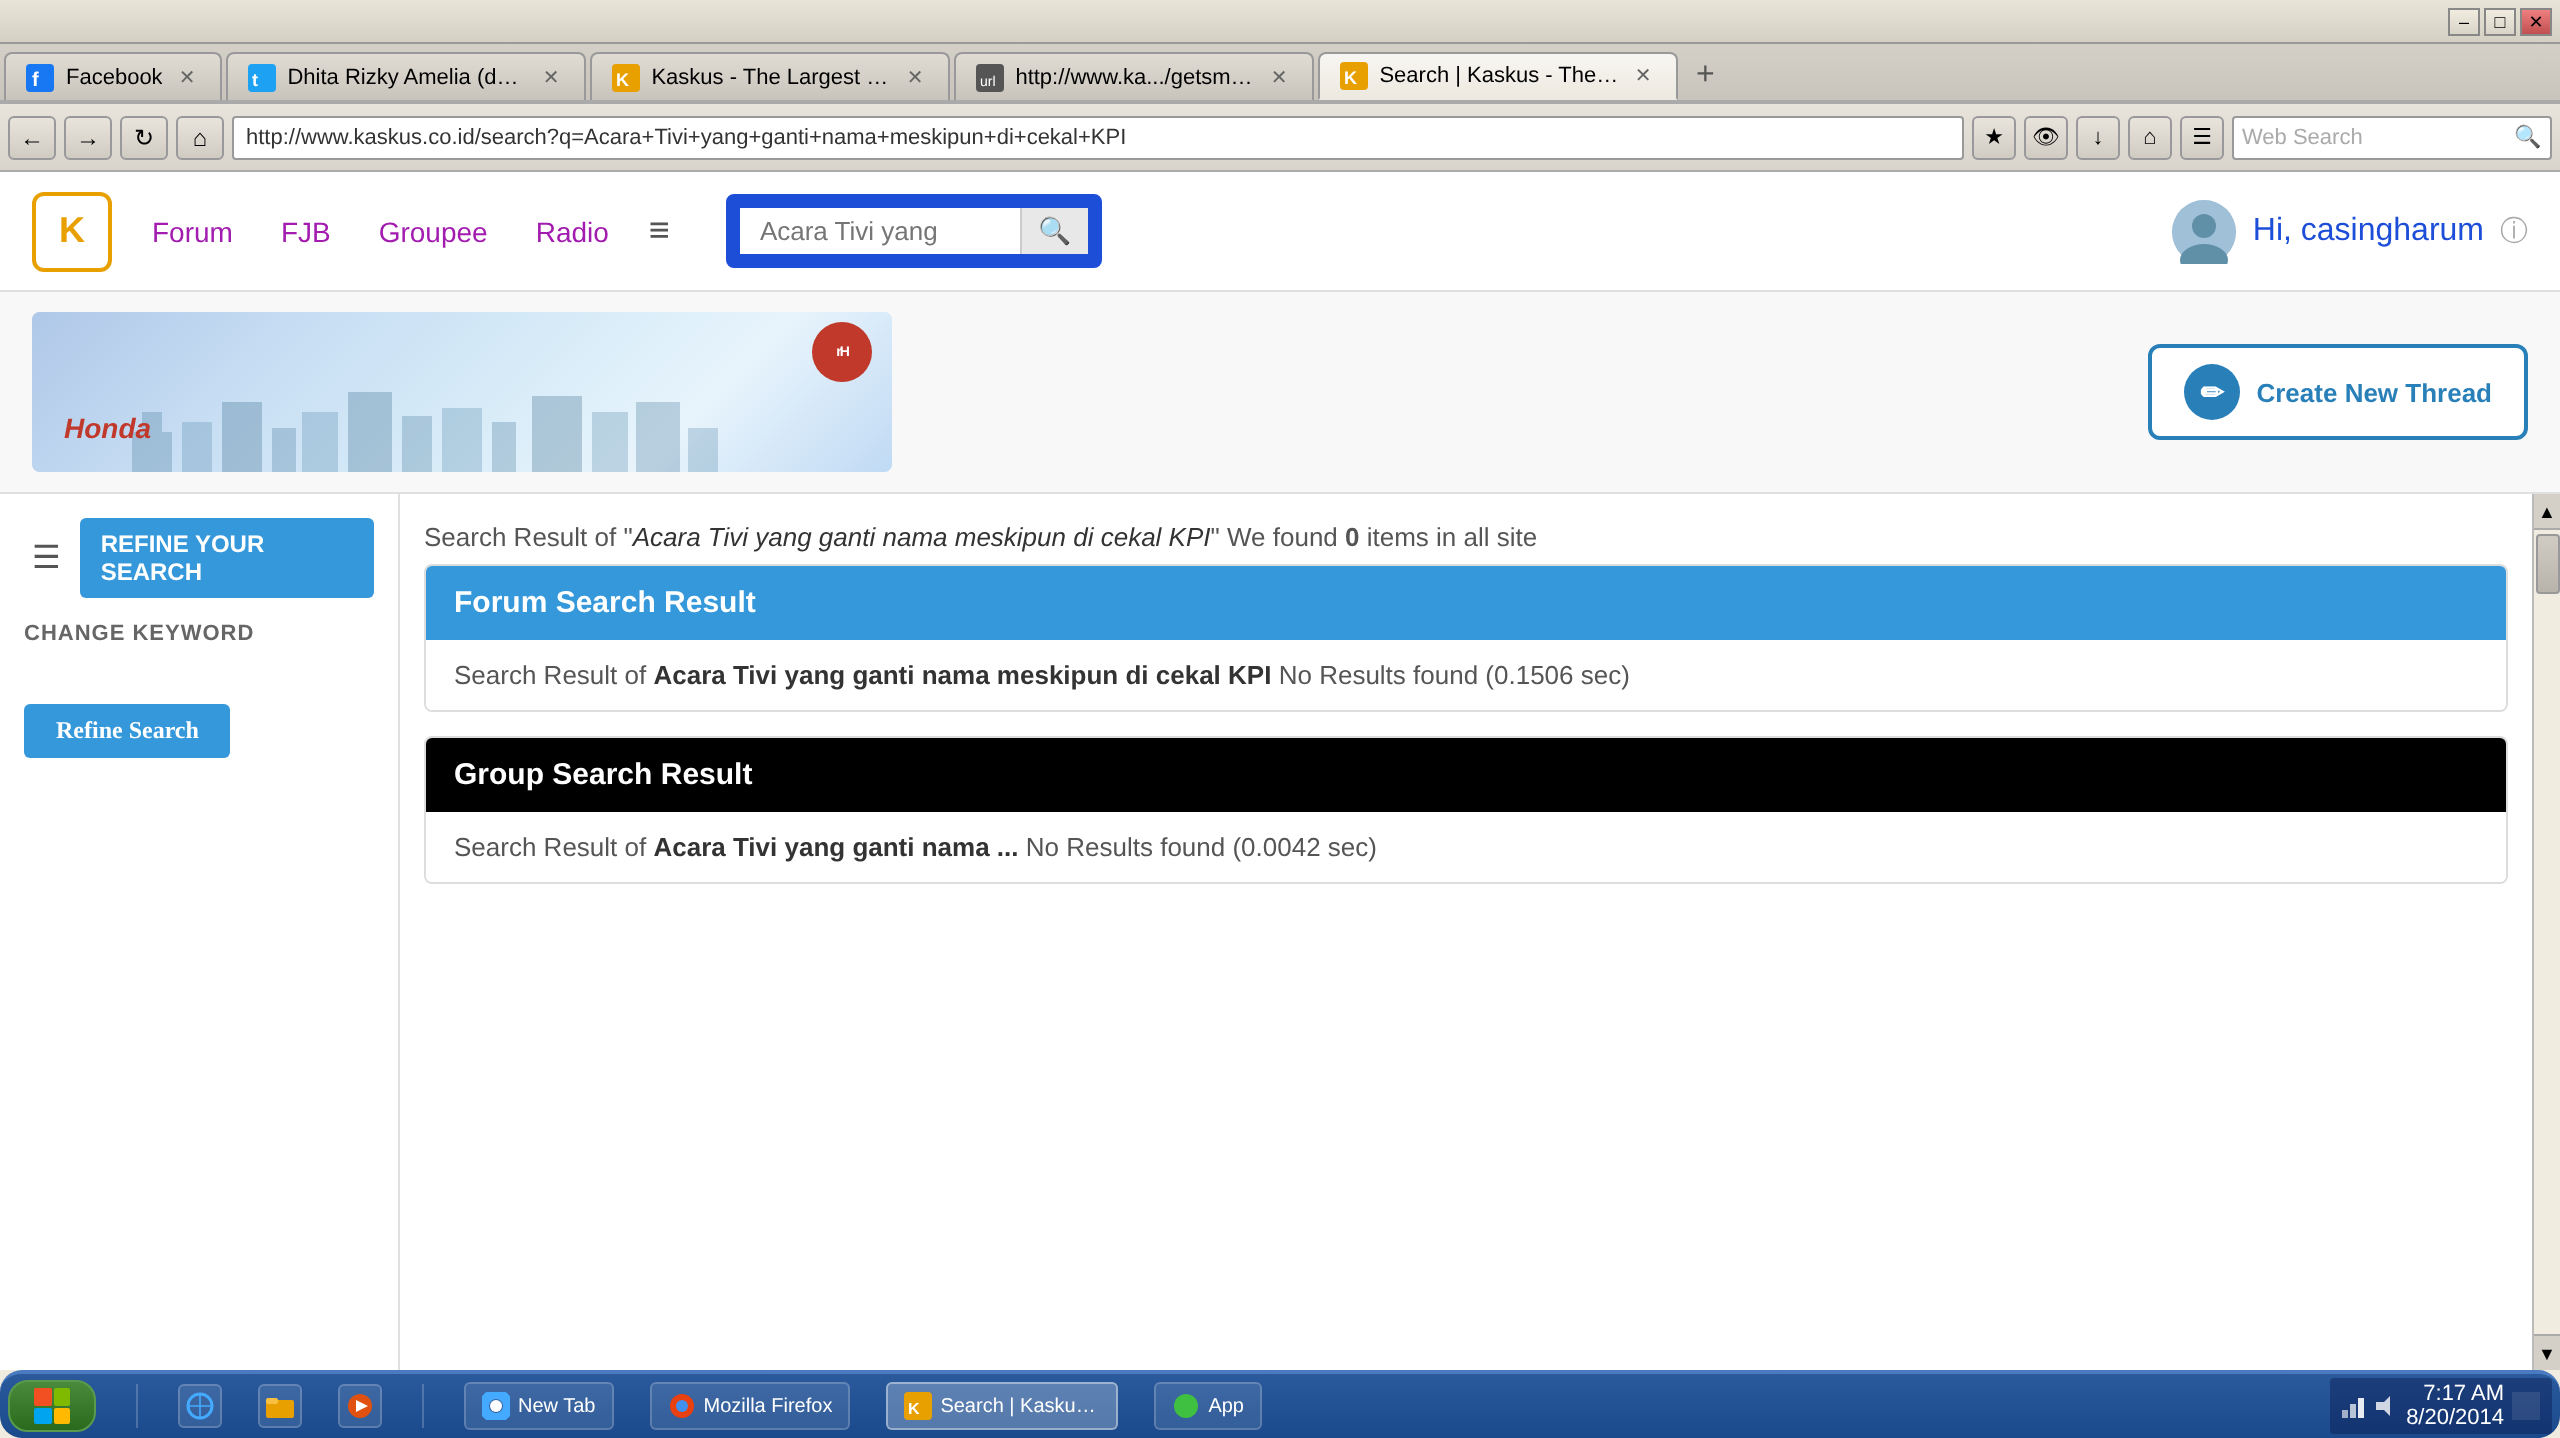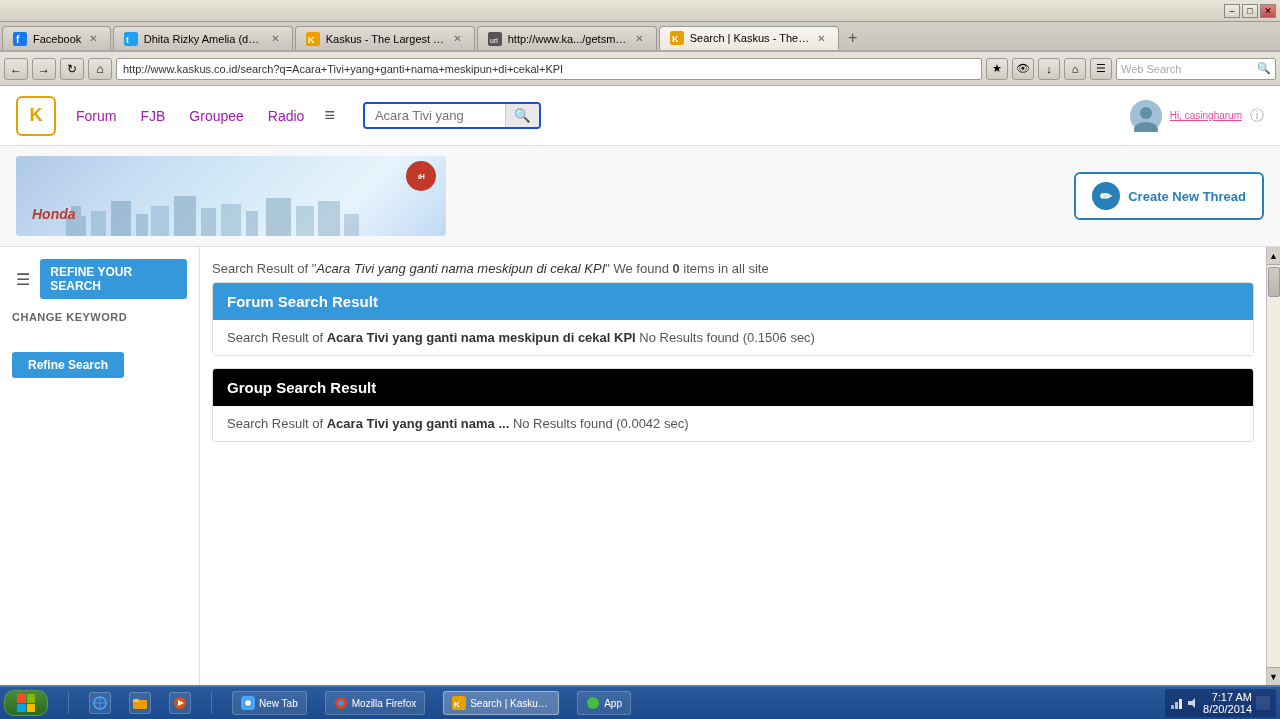--- a/index.html
+++ b/index.html
@@ -29,21 +29,21 @@
 
     
     .page-content { flex: 1; background: white; overflow: hidden; display: flex; flex-direction: column; }
 
     
     .site-header { height: 60px; background: white; display: flex; align-items: center; padding: 0 16px; border-bottom: 1px solid #e0e0e0; gap: 20px; }
     .kaskus-logo { width: 40px; height: 40px; border: 2px solid #e8a000; border-radius: 6px; display: flex; align-items: center; justify-content: center; font-weight: bold; font-size: 18px; color: #e8a000; flex-shrink: 0; }
     .nav-links { display: flex; gap: 24px; align-items: center; }
     .nav-link { font-size: 14px; color: #a21caf; cursor: pointer; text-decoration: none; }
     .more-icon { font-size: 18px; color: #555; cursor: pointer; }
-    .header-search { display: flex; align-items: flex-start; border: 2px solid #1d4ed8; border-radius: 4px; overflow: hidden; margin-left: 8px; }
+    .header-search { display: flex; align-items: flex-start; border: 7px solid #1d4ed8; border-radius: 4px; overflow: hidden; margin-left: 8px; }
     .header-search-input { border: none; outline: none; padding: 4px 10px; font-size: 13px; width: 140px; }
     .header-search-btn { background: #e8e8e8; border: none; border-left: 1px solid #ccc; padding: 4px 8px; cursor: pointer; }
     .header-user { margin-left: auto; display: flex; align-items: center; gap: 6px; font-size: 14px; color: #333; }
     .user-avatar { width: 32px; height: 32px; border-radius: 50%; background: #cde; display: flex; align-items: center; justify-content: center; font-size: 12px; }
 
     
     .banner-area { display: flex; align-items: center; padding: 10px 16px; gap: 16px; background: #f8f8f8; border-bottom: 1px solid #e0e0e0; }
     .banner { width: 430px; height: 80px; background: linear-gradient(135deg, #b8d8f0 0%, #d4eaf8 40%, #e8f4fc 70%, #c8e4f8 100%); border-radius: 4px; overflow: hidden; position: relative; display: flex; align-items: flex-end; }
     .action-buttons { display: flex; gap: 10px; margin-left: auto; }
     .create-thread-btn { display: flex; align-items: center; gap: 8px; background: white; border: 2px solid #2980b9; border-radius: 6px; padding: 8px 16px; cursor: pointer; color: #2980b9; font-weight: bold; font-size: 13px; }
@@ -53,21 +53,21 @@
 
     
     .main-content { display: flex; flex: 1; overflow: hidden; }
 
     
     .left-sidebar { width: 200px; padding: 12px; border-right: 1px solid #e0e0e0; flex-shrink: 0; }
     .refine-header-bar { background: #3498db; color: white; font-size: 12px; font-weight: bold; padding: 6px 10px; border-radius: 3px; display: flex; align-items: center; gap: 6px; }
     .refine-section { margin-top: 12px; }
     .change-keyword-label { font-size: 11px; color: #666; font-weight: bold; margin-bottom: 6px; letter-spacing: 0.5px; }
     .keyword-input { width: 100%; border: 1px solid #ccc; border-radius: 3px; padding: 5px 8px; font-size: 12px; color: #999; }
-    .refine-search-btn { margin-top: 8px; background: #3498db; color: white; border: none; border-radius: 3px; padding: 6px 16px; font-size: 12px; cursor: pointer; font-weight: bold; }
+    .refine-search-btn { margin-top: 8px; background: #3498db; color: white; border: none; border-radius: 3px; padding: 6px 16px; font-size: 12px; cursor: pointer; font-weight: bold; font-family: Liberation Serif, serif; }
     .hamburger-icon { font-size: 16px; color: #555; cursor: pointer; padding: 4px; }
 
     
     .results-area { flex: 1; padding: 8px 12px; overflow-y: auto; }
     .result-info { font-size: 13px; color: #555; padding: 6px 0; }
     .result-info span.query { font-style: italic; color: #333; }
     .result-info span.bold { font-weight: bold; }
 
     
     .result-section { margin-bottom: 12px; border: 1px solid #ddd; border-radius: 4px; overflow: hidden; }
@@ -76,21 +76,21 @@
     .section-header.forum { background: #3498db; }
     .section-header.group { background: #000000; }
     .section-body { padding: 10px 14px; font-size: 13px; color: #555; background: white; }
     .section-body .bold { font-weight: bold; color: #333; }
 
     
     .right-scroll { width: 14px; background: #f0ece0; border-left: 1px solid #bbb; display: flex; flex-direction: column; }
     .scroll-thumb { margin: 2px auto; width: 12px; height: 30px; background: linear-gradient(to bottom, #d0ccc4, #b8b4ac); border: 1px solid #999; border-radius: 2px; }
 
     
-    .taskbar { height: 34px; background: linear-gradient(to bottom, #2a5a9c, #1a4a8c); display: flex; align-items: center; padding: 0 4px; gap: 18px; border-top: 2px solid #4a7abf; }
+    .taskbar { height: 34px; background: linear-gradient(to bottom, #2a5a9c, #1a4a8c); display: flex; align-items: center; padding: 0 4px; gap: 18px; border-top: 2px solid #4a7abf; border-radius: 11px; }
     .start-btn { height: 26px; background: linear-gradient(to bottom, #4a8a3c, #2a6a1c); border: 1px solid #5a9a4c; border-radius: 10px; padding: 0 12px; color: white; font-size: 12px; font-weight: bold; cursor: pointer; display: flex; align-items: center; gap: 4px; }
     .taskbar-btn { height: 24px; background: rgba(255,255,255,0.1); border: 1px solid rgba(255,255,255,0.2); border-radius: 3px; padding: 0 8px; color: white; font-size: 10px; cursor: pointer; display: flex; align-items: center; gap: 4px; max-width: 140px; overflow: hidden; }
     .taskbar-btn.active { background: rgba(255,255,255,0.25); border: 1px solid rgba(255,255,255,0.4); }
     .taskbar-sep { width: 1px; height: 22px; background: rgba(255,255,255,0.2); margin: 0 2px; }
     .taskbar-tray { margin-left: auto; display: flex; align-items: center; gap: 4px; background: rgba(0,0,50,0.3); padding: 2px 6px; border-radius: 2px; }
     .tray-time { color: white; font-size: 11px; text-align: right; }
 
     
     .win-logo { width: 18px; height: 18px; display: grid; grid-template-columns: 1fr 1fr; gap: 1px; }
     .win-logo div { border-radius: 1px; }
@@ -194,21 +194,21 @@
         </button>
       </div>
       <div class="header-user" style="margin-left:auto; display:flex; align-items:center; gap:8px;">
         <div class="user-avatar">
           <svg width="32" height="32" viewBox="0 0 32 32">
             <circle cx="16" cy="16" r="16" fill="#a0c0d8"></circle>
             <circle cx="16" cy="13" r="6" fill="#6090a8"></circle>
             <ellipse cx="16" cy="30" rx="12" ry="8" fill="#6090a8"></ellipse>
           </svg>
         </div>
-        <span style="font-size:10px; color:#ec4899;text-decoration:underline;">Hi, casingharum</span>
+        <span style="font-size:16px; color:#1d4ed8;">Hi, casingharum</span>
         <span style="color:#aaa; font-size:14px;">ⓘ</span>
       </div>
     </div>
 
     <div class="banner-area">
       <div class="banner">
         <div style="position:absolute; left:0; top:0; width:100%; height:100%; background: linear-gradient(135deg, #b0c8e8 0%, #c8dff4 30%, #d8ecf8 55%, #e8f4fc 75%, #c0daf4 100%);"></div>
 
         <svg style="position:absolute; bottom:0; left:50px; opacity:0.3;" width="300" height="50" viewBox="0 0 300 50">
           <rect x="0" y="30" width="20" height="20" fill="#4a7a9b"></rect>

